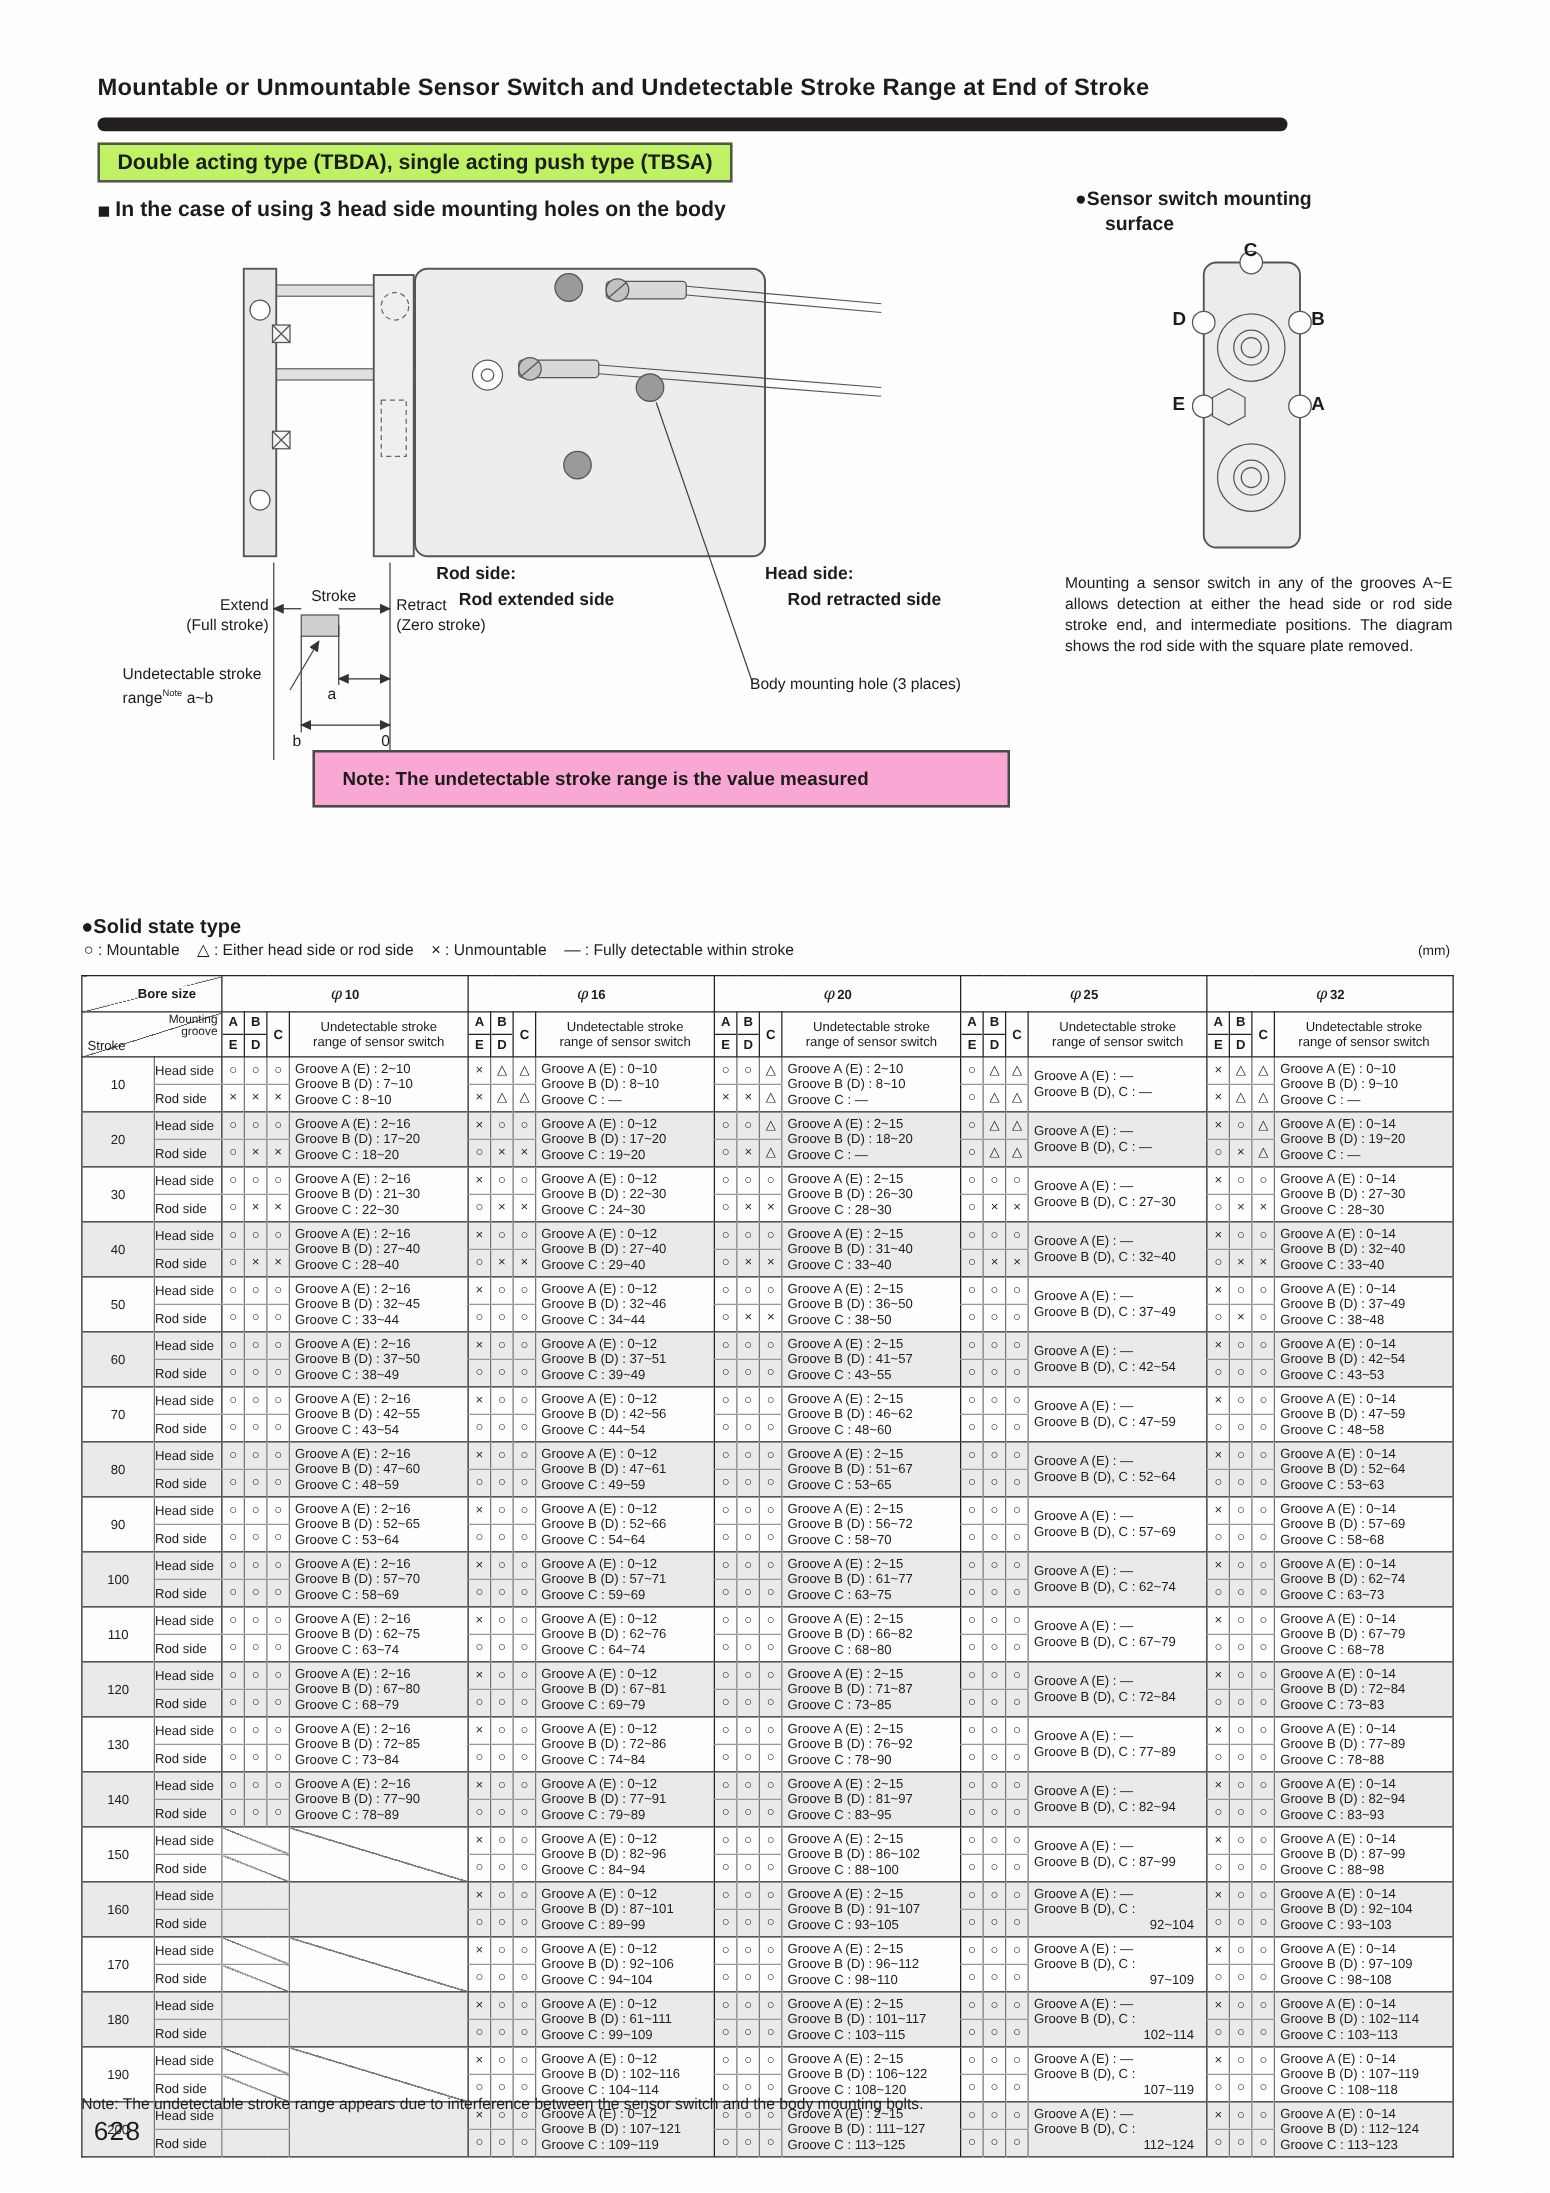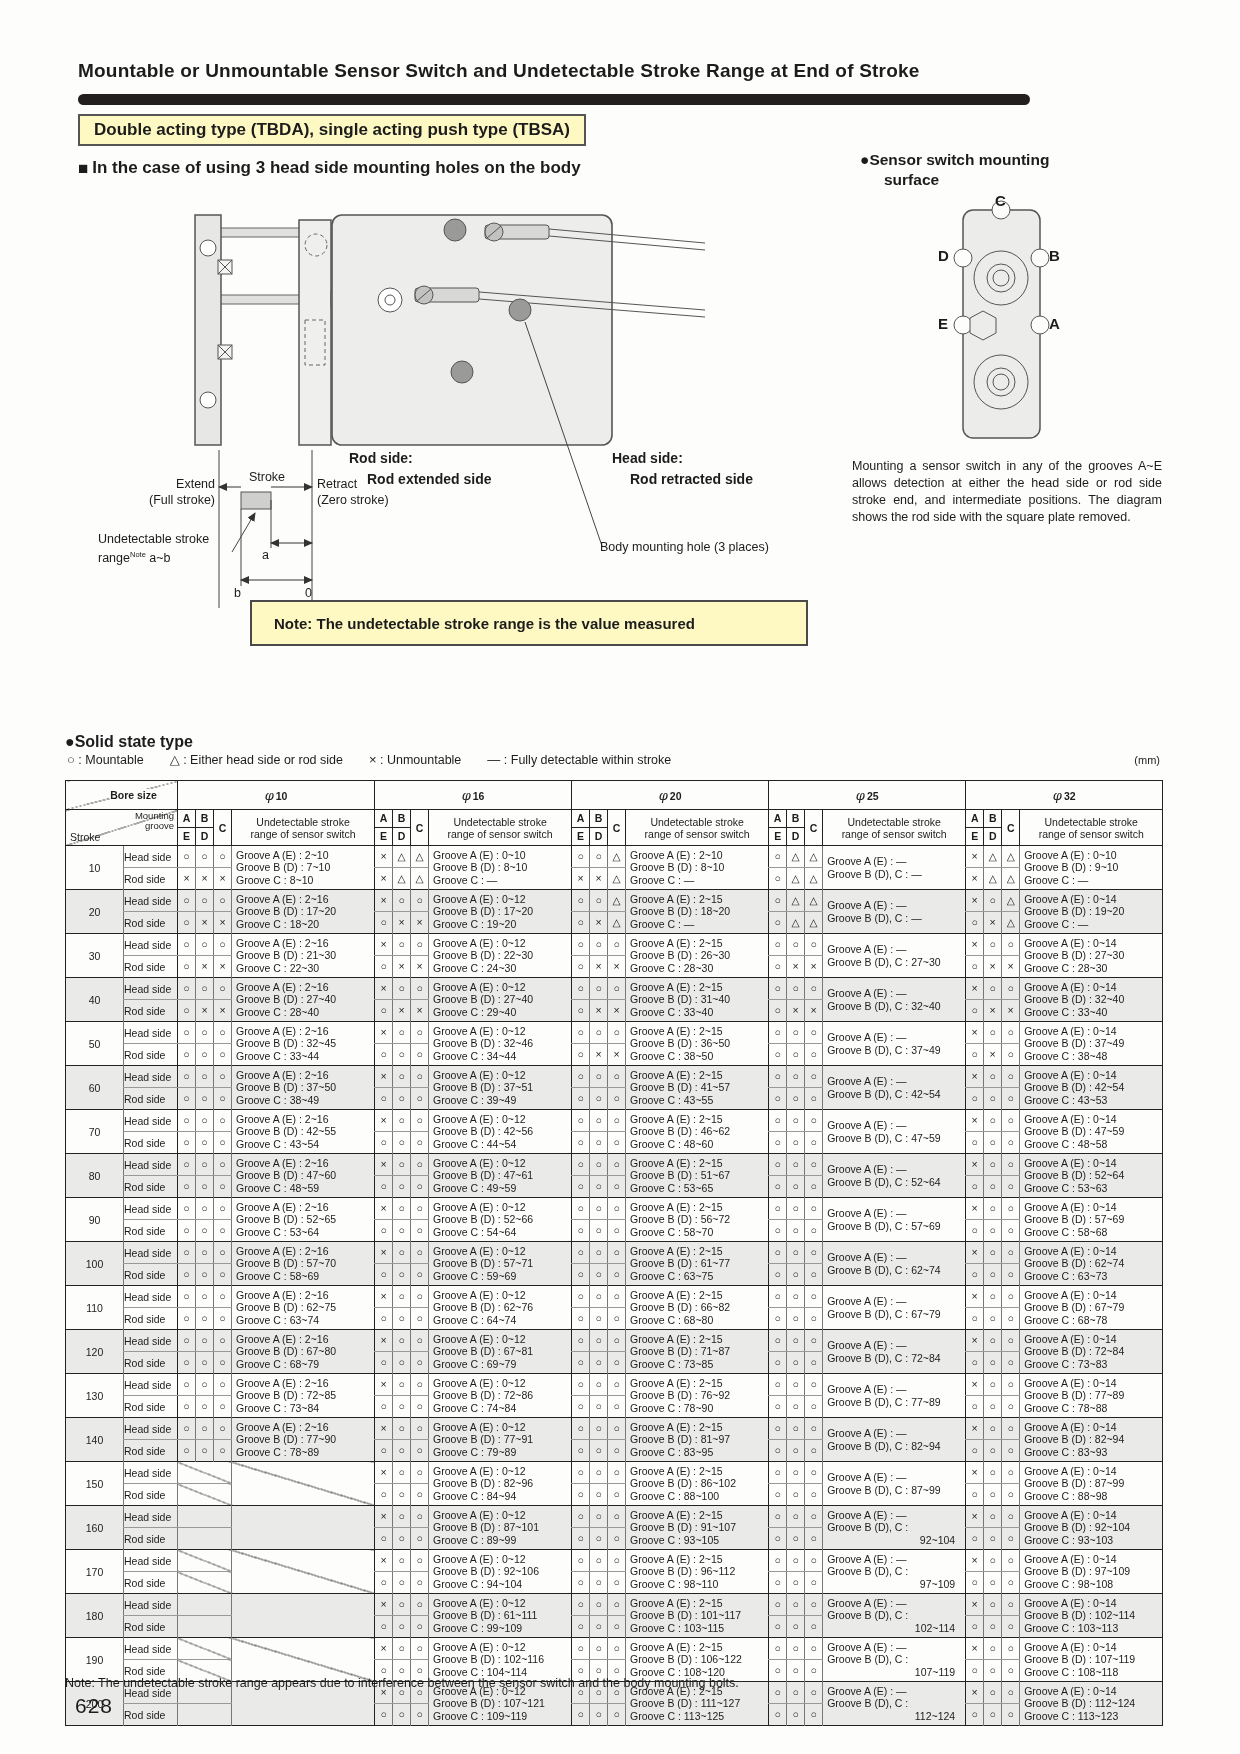--- a/index.html
+++ b/index.html
@@ -1,36 +1,36 @@
 <!DOCTYPE html>
 <html><head>
 <meta charset="utf-8">
 <style>
   html,body{margin:0;padding:0;background:#fff;}
   #page{position:relative;width:1240px;height:1754px;background:#fdfdfc;font-family:"Liberation Sans",sans-serif;color:#1c1c1c;overflow:hidden;}
   .abs{position:absolute;}
   
   .title{left:78px;top:60px;font-size:19px;font-weight:bold;letter-spacing:.2px;}
   .titlebar{left:78px;top:94px;width:952px;height:11px;background:#241f1f;border-radius:6px;}
-  .hbox{left:78px;top:114px;border:2px solid #555;background:#fef9c3;padding:4px 14px;font-size:17px;font-weight:bold;}
+  .hbox{left:78px;top:114px;border:2px solid #555;background:#bef264;padding:4px 14px;font-size:17px;font-weight:bold;}
   .sect{left:78px;top:158px;font-size:17px;font-weight:bold;}
   .sqmark{display:inline-block;transform:translateY(1px);margin-right:4px;}
   .senshead{left:860px;top:150px;font-size:15.5px;font-weight:bold;line-height:20px;}
   .senshead .ind{padding-left:24px;}
   
   .dlab{font-size:12.5px;line-height:15px;}
   .dbold{font-size:14px;font-weight:bold;}
   .glab{font-size:15px;font-weight:bold;}
   .para{left:852px;top:458px;width:310px;font-size:12.5px;line-height:17px;text-align:justify;}
   
-  .notebox{left:250px;top:600px;width:532px;border:2px solid #4a4a4a;background:#fef9c3;padding:11px 0 10px 22px;font-size:15px;font-weight:bold;line-height:21px;}
+  .notebox{left:250px;top:600px;width:532px;border:2px solid #4a4a4a;background:#f9a8d4;padding:11px 0 10px 22px;font-size:15px;font-weight:bold;line-height:21px;}
   .notebox .l2{padding-left:62px;}
   .solid{left:65px;top:733px;font-size:16px;font-weight:bold;}
   
-  .legend{left:67px;top:752px;width:1093px;display:flex;align-items:baseline;gap:26px;font-size:12.5px;}
+  .legend{left:67px;top:752px;width:1093px;display:flex;align-items:baseline;gap:14px;font-size:12.5px;}
   .legend .sym{font-size:13px;}
   .legend .unit{margin-left:auto;font-size:11px;}
   
   table{border-collapse:collapse;table-layout:fixed;}
   #tbl{position:absolute;left:65px;top:780px;width:1095px;border:1.6px solid #222;}
   #tbl td{padding:0;vertical-align:middle;font-size:10.5px;overflow:hidden;}
   td.sym{text-align:center;font-size:12px;border-left:1px solid #777;height:21px;line-height:21px;}
   td.gl{border-left:1.4px solid #222;}
   td.side{font-size:10.5px;padding-left:3px;border-left:1px solid #777;}
   td.stroke{text-align:center;font-size:13px;}

